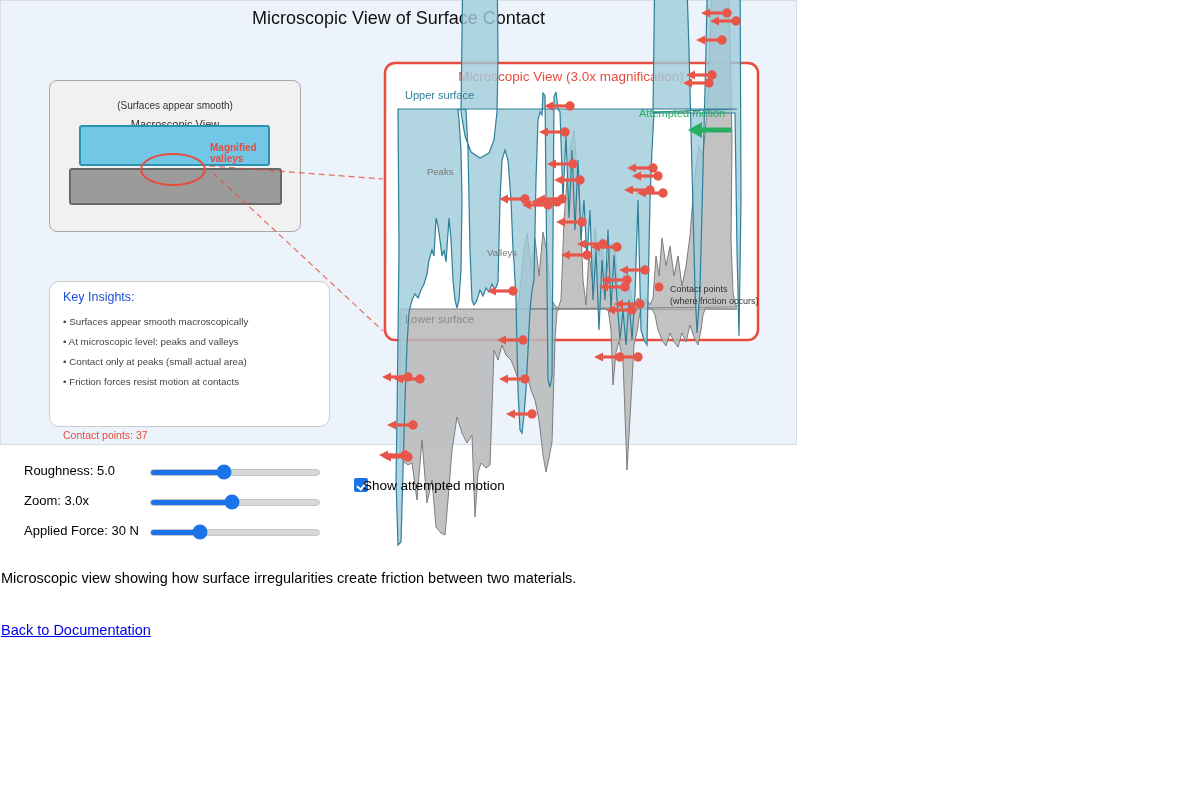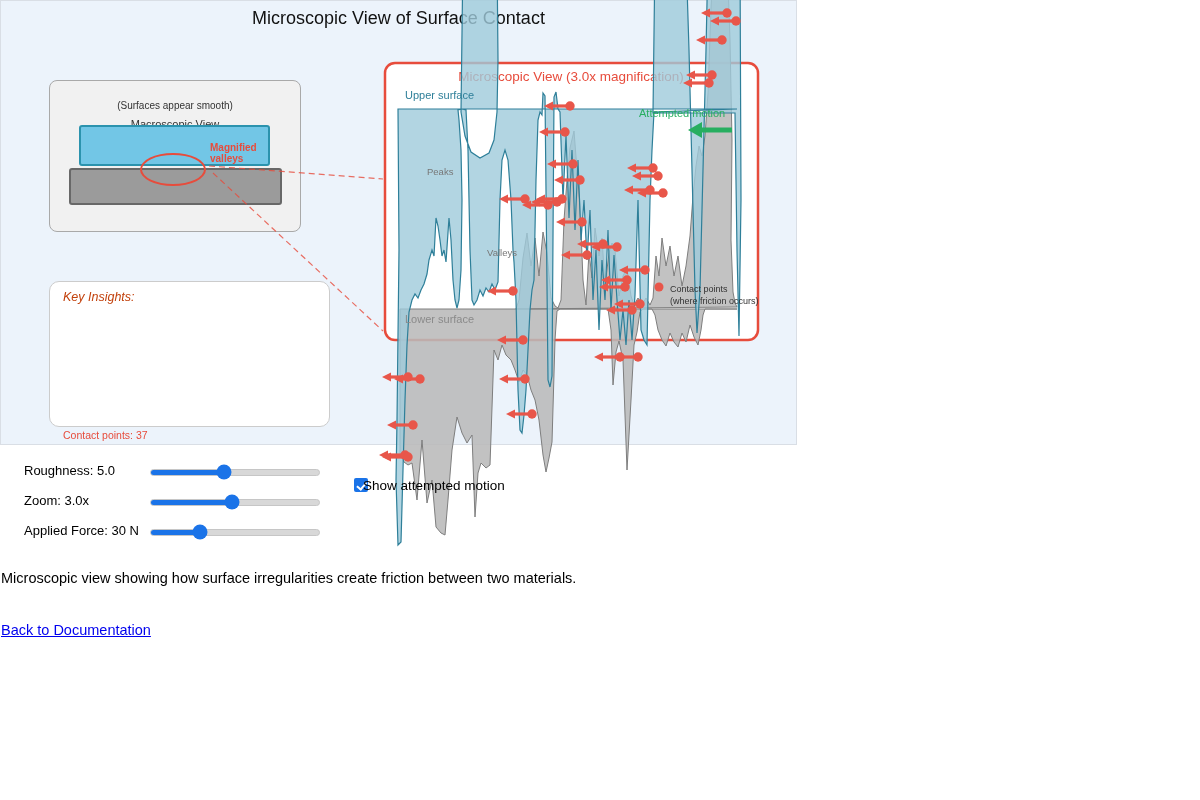--- a/index.html
+++ b/index.html
@@ -9,21 +9,21 @@
   
   .macro-panel{position:absolute;left:49px;top:80px;width:252px;height:152px;background:#f1f1f1;border:1.5px solid #a9a9a9;border-radius:8px;box-sizing:border-box;z-index:2;}
   .macro-title{position:absolute;left:0;top:5px;width:100%;text-align:center;font-size:11px;color:#333;margin-top:32px;}
   .macro-sub{position:absolute;left:0;top:19px;width:100%;text-align:center;font-size:10px;color:#333;}
   .macro-upper{position:absolute;left:29px;top:44px;width:191px;height:41px;background:#72c6e6;border:2px solid #2b93ae;border-radius:3px;box-sizing:border-box;}
   .macro-lower{position:absolute;left:19px;top:87px;width:213px;height:37px;background:#9b9b9b;border:2px solid #686868;border-radius:3px;box-sizing:border-box;}
   .magnify-ellipse{position:absolute;left:90px;top:72px;width:66px;height:33px;border:2.5px solid #e74c3c;border-radius:50%;box-sizing:border-box;}
   .magnify-label{position:absolute;left:160px;top:61px;width:70px;font-size:10px;line-height:11px;font-weight:bold;color:#e74c3c;}
   
   .insights-panel{position:absolute;left:49px;top:281px;width:281px;height:146px;background:#ffffff;border:1px solid #cccccc;border-radius:10px;box-sizing:border-box;z-index:2;}
-  .insights-title{position:absolute;left:13px;top:8px;font-size:12.5px;color:#c2410c;font-style:italic;}
+  .insights-title{position:absolute;left:13px;top:8px;font-size:12.5px;color:#1d4ed8;}
   .insights-list{position:absolute;left:13px;top:30px;font-size:9.8px;color:#444;line-height:20px;}
   .insights-contact{position:absolute;left:13px;top:111px;font-size:10.5px;color:#e74c3c;margin-top:36px;}
   
   #scene{position:absolute;left:0;top:0;z-index:3;pointer-events:none;overflow:visible;}
   
   .controls{position:absolute;left:0;top:450px;width:800px;height:110px;z-index:4;}
   .slider-row{position:absolute;left:0;height:20px;}
   .slider-label{position:absolute;left:24px;top:1px;font-size:13px;color:#000;white-space:nowrap;}
   .slider-track{position:absolute;left:150px;top:7px;width:170px;height:7px;background:#d8d8d8;border:1px solid #c6c6c6;border-radius:5px;box-sizing:border-box;}
   .slider-fill{height:100%;background:#1a73e8;border-radius:5px;}
@@ -46,20 +46,26 @@
   <div class="macro-title">Macroscopic View</div>
   <div class="macro-sub">(Surfaces appear smooth)</div>
   <div class="macro-upper"></div>
   <div class="macro-lower"></div>
   <div class="magnify-ellipse"></div>
   <div class="magnify-label">Magnified valleys</div>
 </div>
 
 <div class="insights-panel">
   <div class="insights-title">Key Insights:</div>
+  <div class="insights-list">
+    <div>• Surfaces appear smooth macroscopically</div>
+    <div>• At microscopic level: peaks and valleys</div>
+    <div>• Contact only at peaks (small actual area)</div>
+    <div>• Friction forces resist motion at contacts</div>
+  </div>
   <div class="insights-contact">Contact points: 37</div>
 </div>
 
 <svg id="scene" width="800" height="446" viewBox="0 0 800 446">
 
   <g id="callout-lines">
       <line x1="209" y1="166" x2="383" y2="179" stroke="#e74c3c" stroke-width="1.2" stroke-dasharray="6 4" opacity="0.8"></line>
       <line x1="213" y1="173" x2="383" y2="331" stroke="#e74c3c" stroke-width="1.2" stroke-dasharray="6 4" opacity="0.8"></line>
     </g>
 

